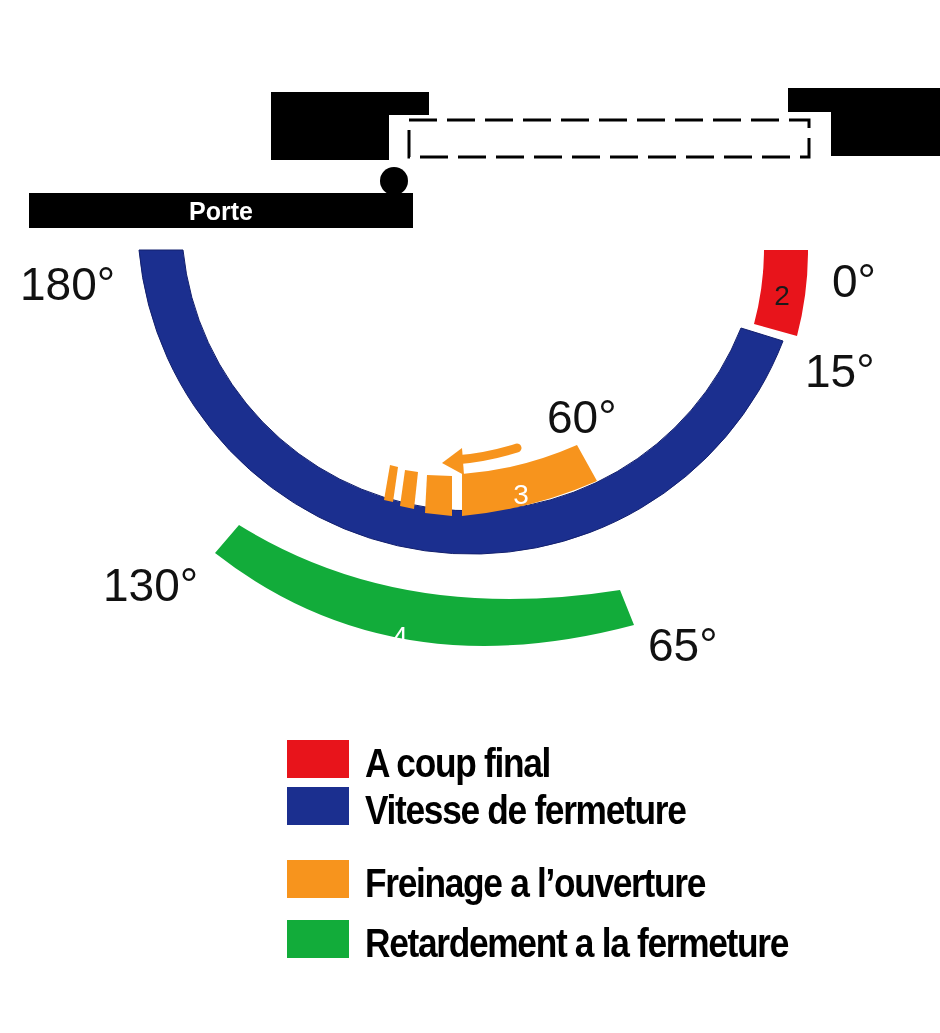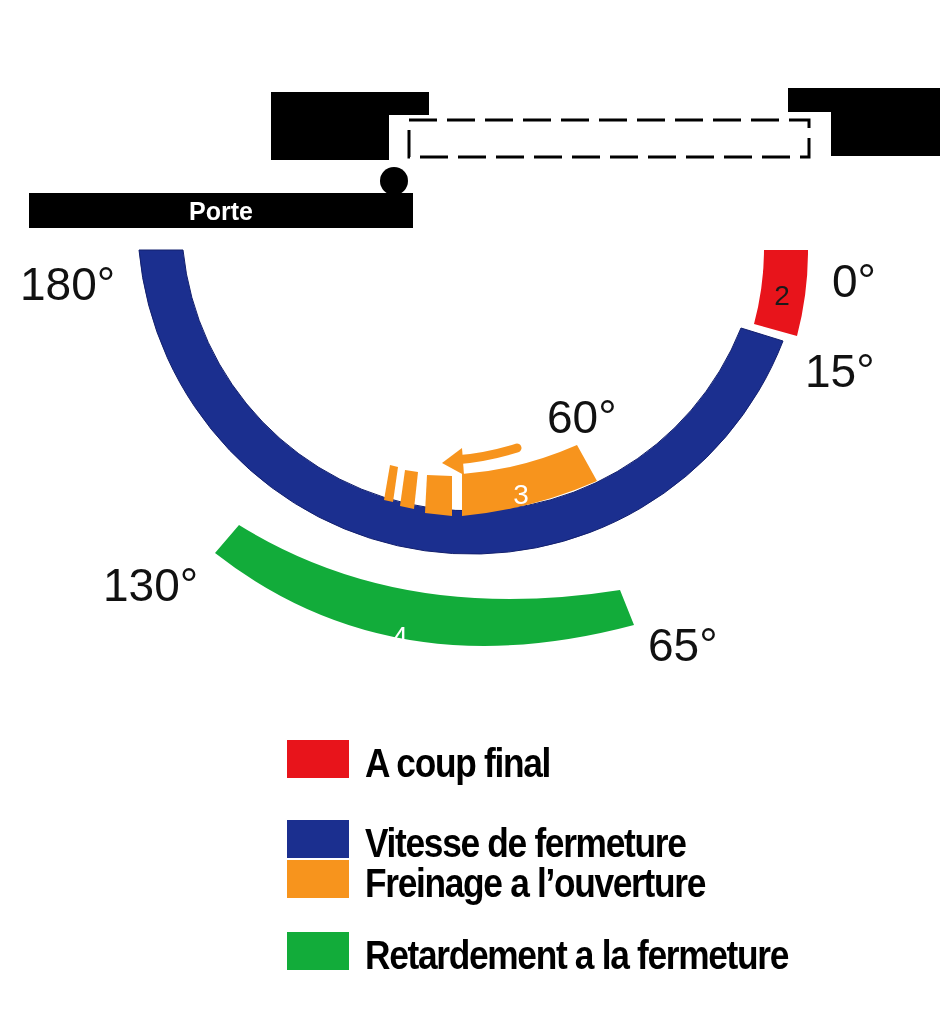--- a/index.html
+++ b/index.html
@@ -52,25 +52,25 @@
   <text class="deg" x="547" y="433">60°</text>
   <text class="deg" x="103" y="601">130°</text>
   <text class="deg" x="648" y="661">65°</text>
 </svg>
 
 <div class="legend">
   <div class="legend-item" style="top:0px">
     <span class="swatch" style="background:#e8141b"></span>
     <span class="legend-label">A coup final</span>
   </div>
-  <div class="legend-item" style="top:80px">
+  <div class="legend-item" style="top:47px">
     <span class="swatch" style="background:#1b2f8f"></span>
     <span class="legend-label">Vitesse de fermeture</span>
   </div>
   <div class="legend-item" style="top:120px">
     <span class="swatch" style="background:#f7941d"></span>
     <span class="legend-label">Freinage a l’ouverture</span>
   </div>
-  <div class="legend-item" style="top:192px">
+  <div class="legend-item" style="top:180px">
     <span class="swatch" style="background:#12ac3a"></span>
     <span class="legend-label">Retardement a la fermeture</span>
   </div>
 </div>
 
 </body></html>

